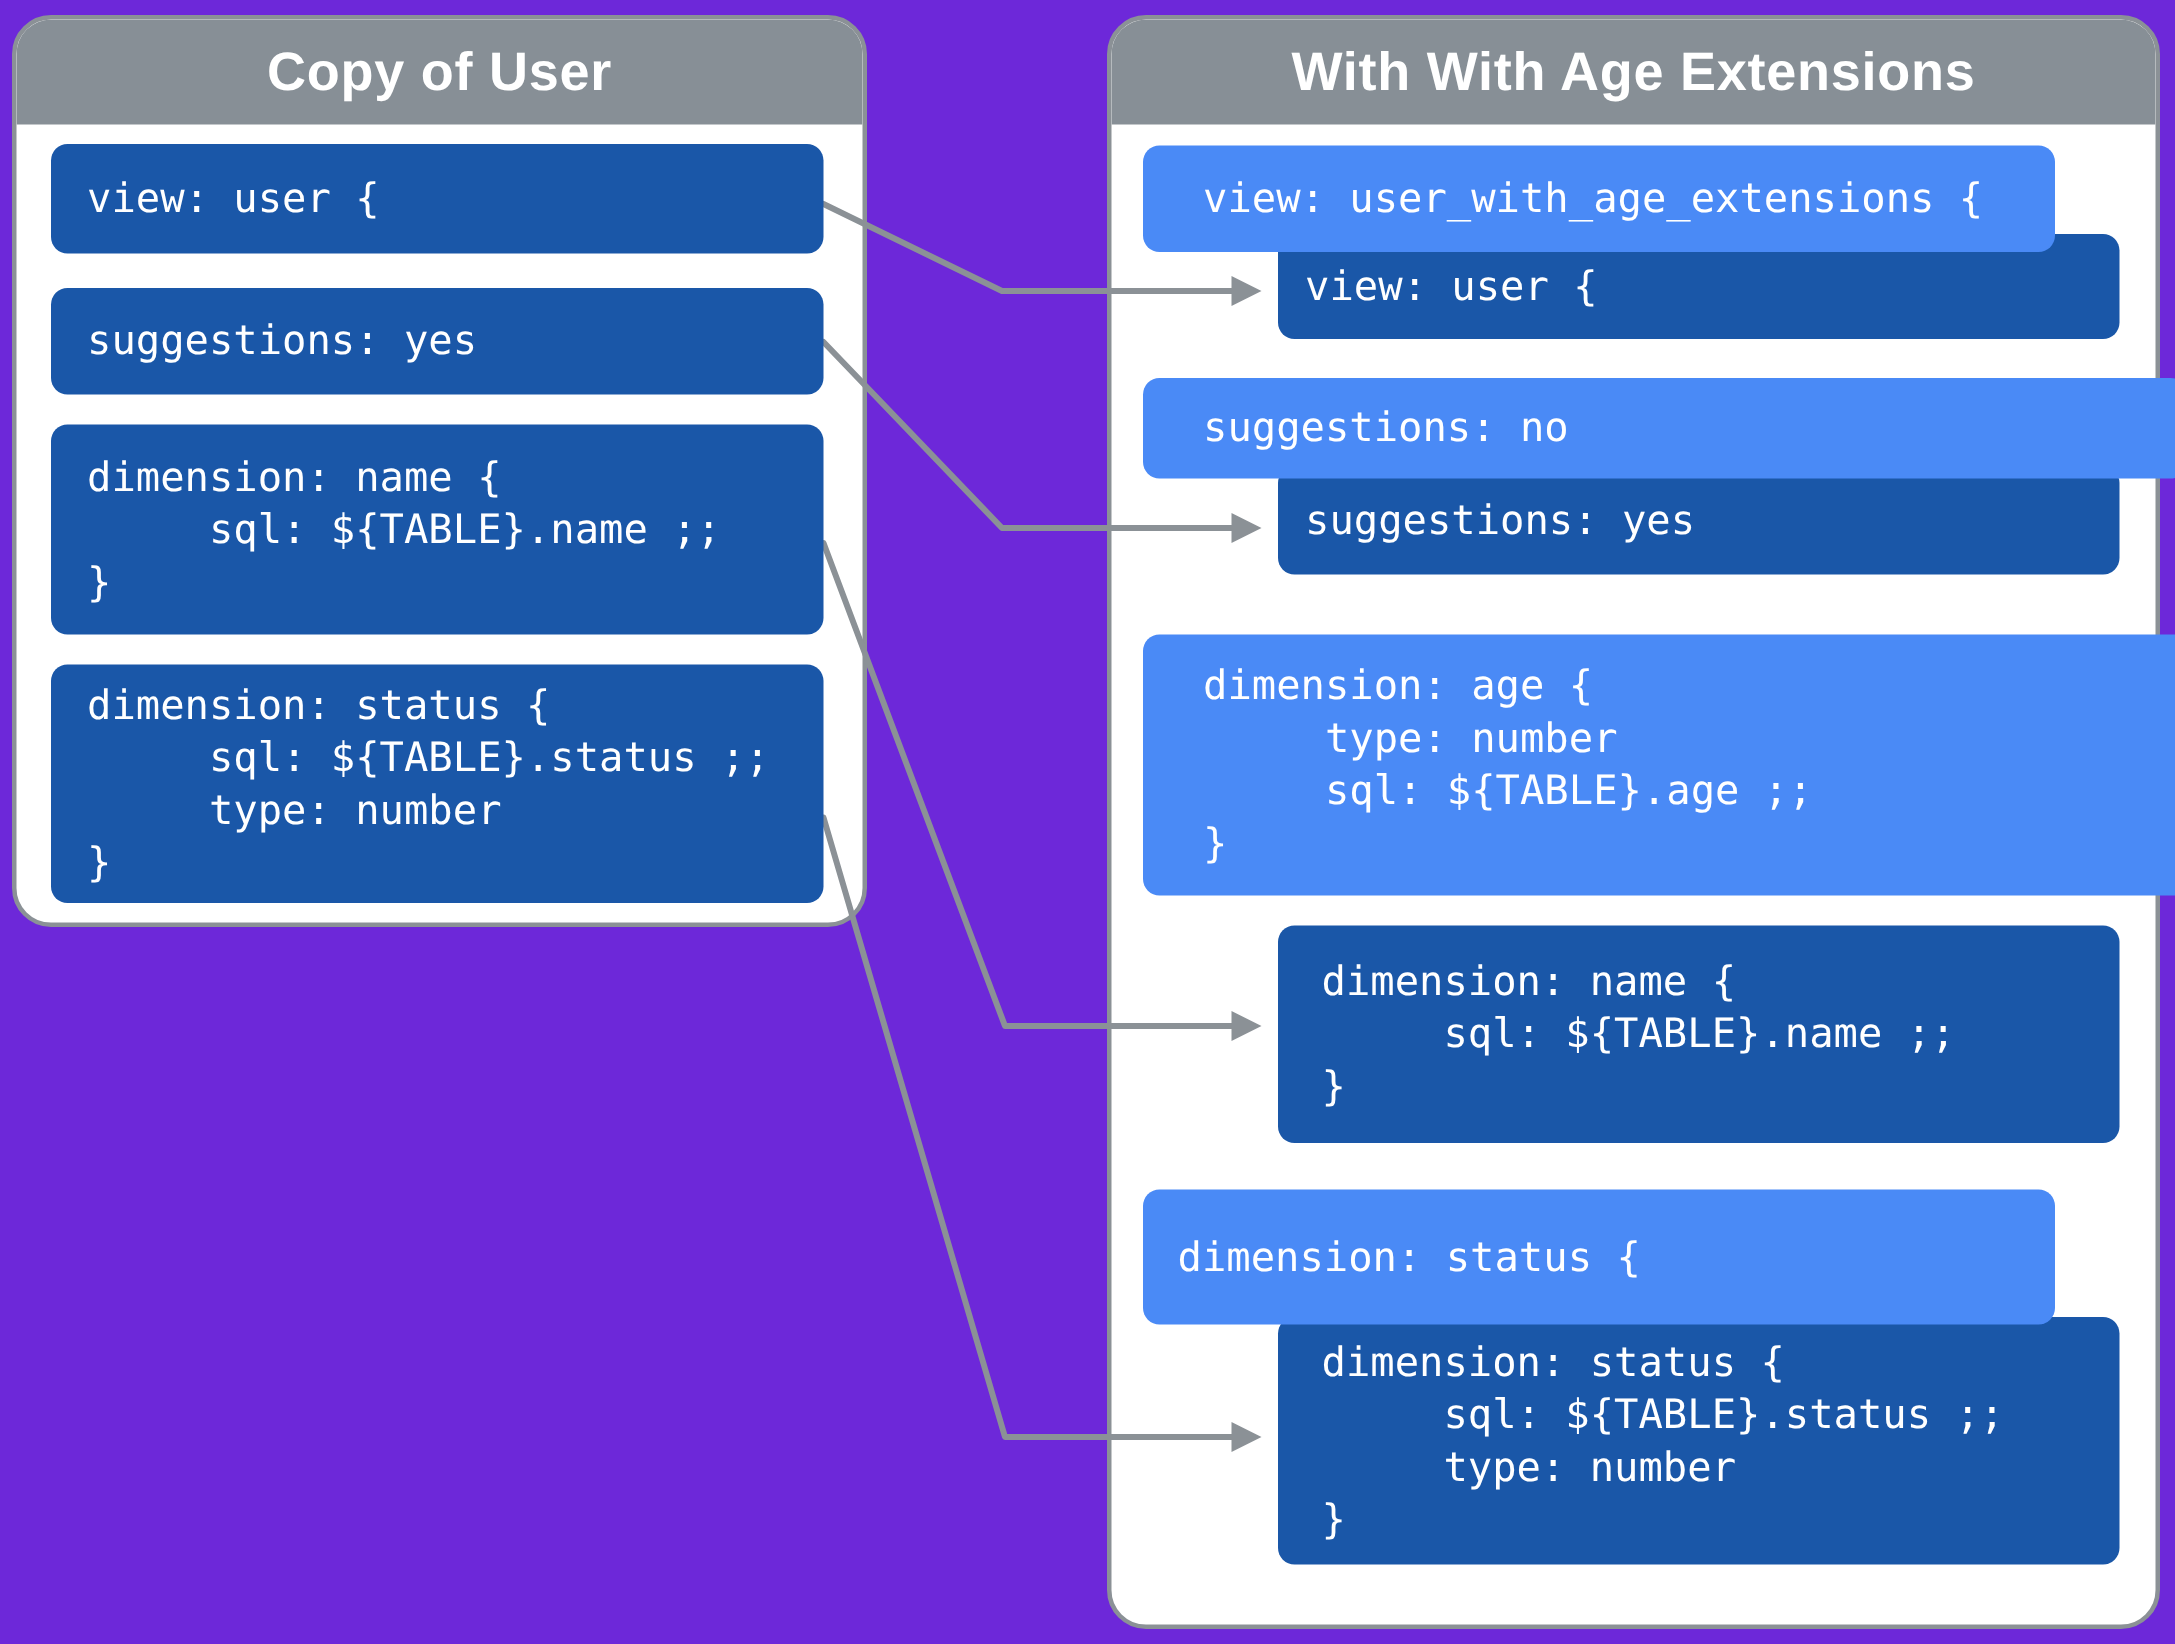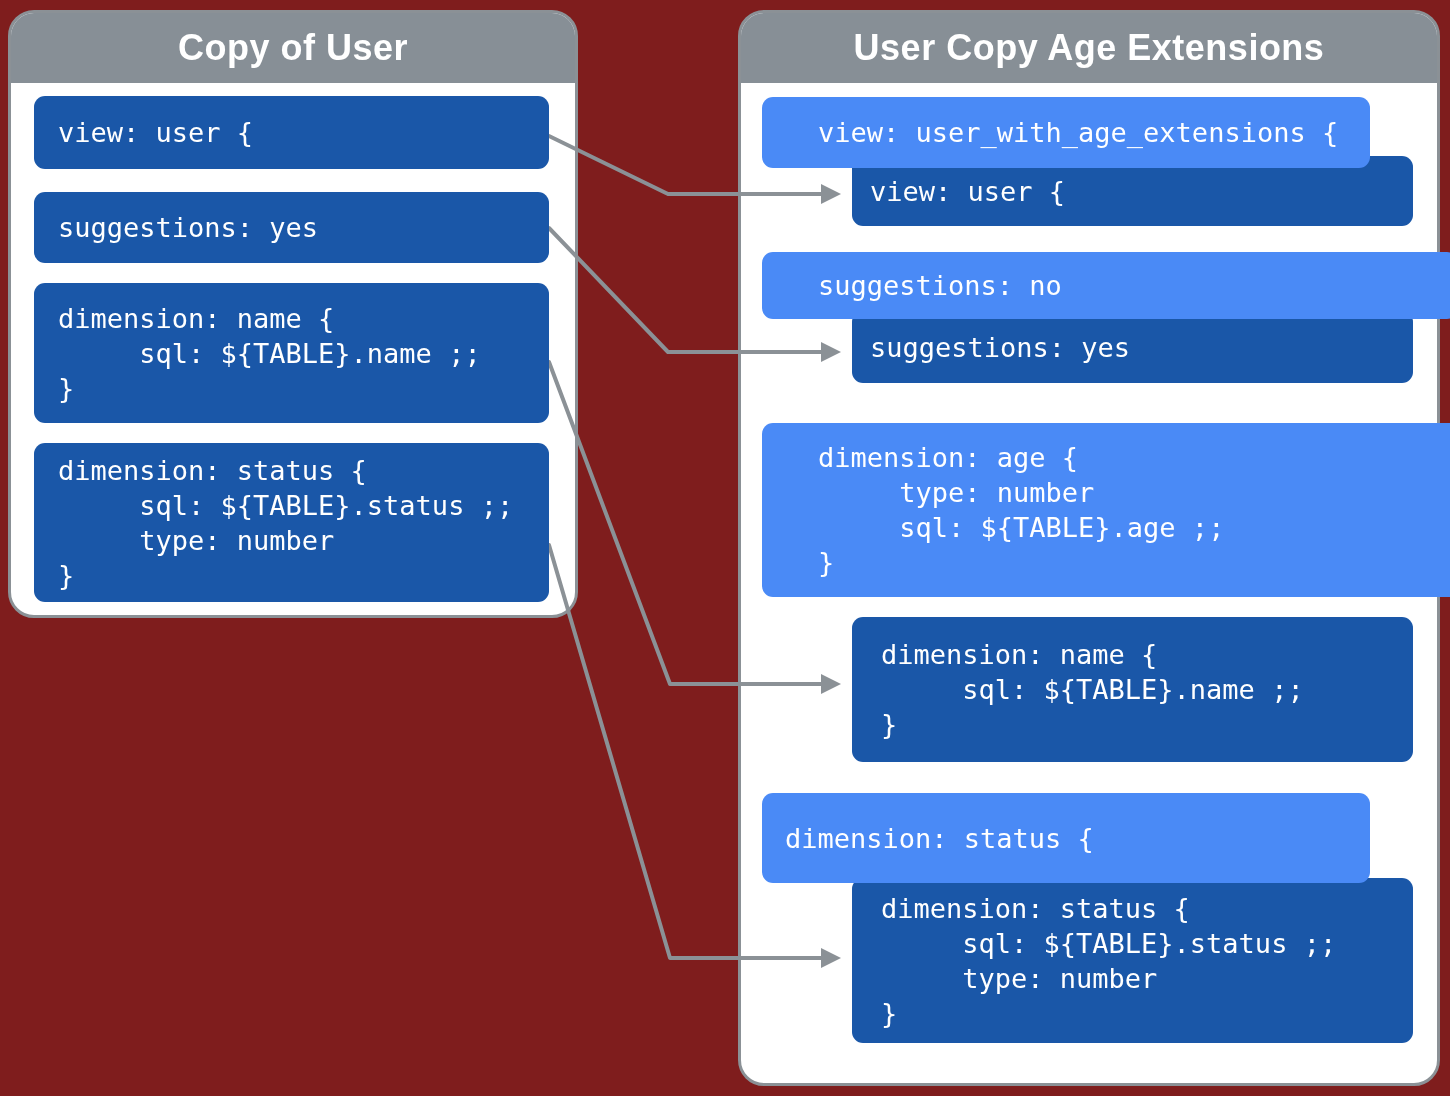--- a/index.html
+++ b/index.html
@@ -1,17 +1,17 @@
 <!DOCTYPE html>
 <html><head>
 <meta charset="utf-8">
 <style>
   html,body{margin:0;padding:0;background:#ffffff;}
   .canvas{
-    position:relative;width:1450px;height:1096px;background:#7f1d1d;
+    position:relative;width:1450px;height:1096px;background:#6d28d9;
     font-family:"Liberation Sans", sans-serif;overflow:hidden;
   }
   
   .panel{
     position:absolute;background:#ffffff;border:3px solid #8b9196;
     border-radius:26px;overflow:hidden;z-index:2;box-sizing:border-box;
   }
   .panel-left{left:8px;top:10px;width:570px;height:608px;}
   .panel-right{left:738px;top:10px;width:702px;height:1076px;}
   .panel-header{
@@ -26,39 +26,39 @@
     font-family:"DejaVu Sans Mono","Liberation Mono",monospace;
     font-size:27px;line-height:35px;white-space:pre;
     display:flex;flex-direction:column;justify-content:center;
     box-sizing:border-box;
   }
   .dark{background:#1a57a8;z-index:4;}
   .light{background:#4a8af6;z-index:5;}
   .pl24{padding-left:24px;}
   .pl18{padding-left:18px;}
   .pl29{padding-left:29px;}
-  .pl40{padding-left:56px;}
+  .pl40{padding-left:40px;}
   .pl23{padding-left:23px;}
   
   .arrows{position:absolute;left:0;top:0;z-index:3;pointer-events:none;}
 </style>
 </head>
 <body>
 
 <div class="canvas">
 
   <section class="panel panel-left">
     <header class="panel-header">
       <span class="panel-title">Copy of User</span>
     </header>
   </section>
 
   <section class="panel panel-right">
     <header class="panel-header">
-      <span class="panel-title">User Copy Age Extensions</span>
+      <span class="panel-title">With With Age Extensions</span>
     </header>
   </section>
 
   <svg class="arrows" width="1450" height="1096" viewBox="0 0 1450 1096">
     <g stroke="#8b9196" stroke-width="4" fill="none" stroke-linejoin="round" stroke-linecap="round">
       <polyline points="549,136 668,194 824,194"></polyline>
       <polyline points="549,228 668,352 824,352"></polyline>
       <polyline points="549,362 670,684 824,684"></polyline>
       <polyline points="549,545 670,958 824,958"></polyline>
     </g>

